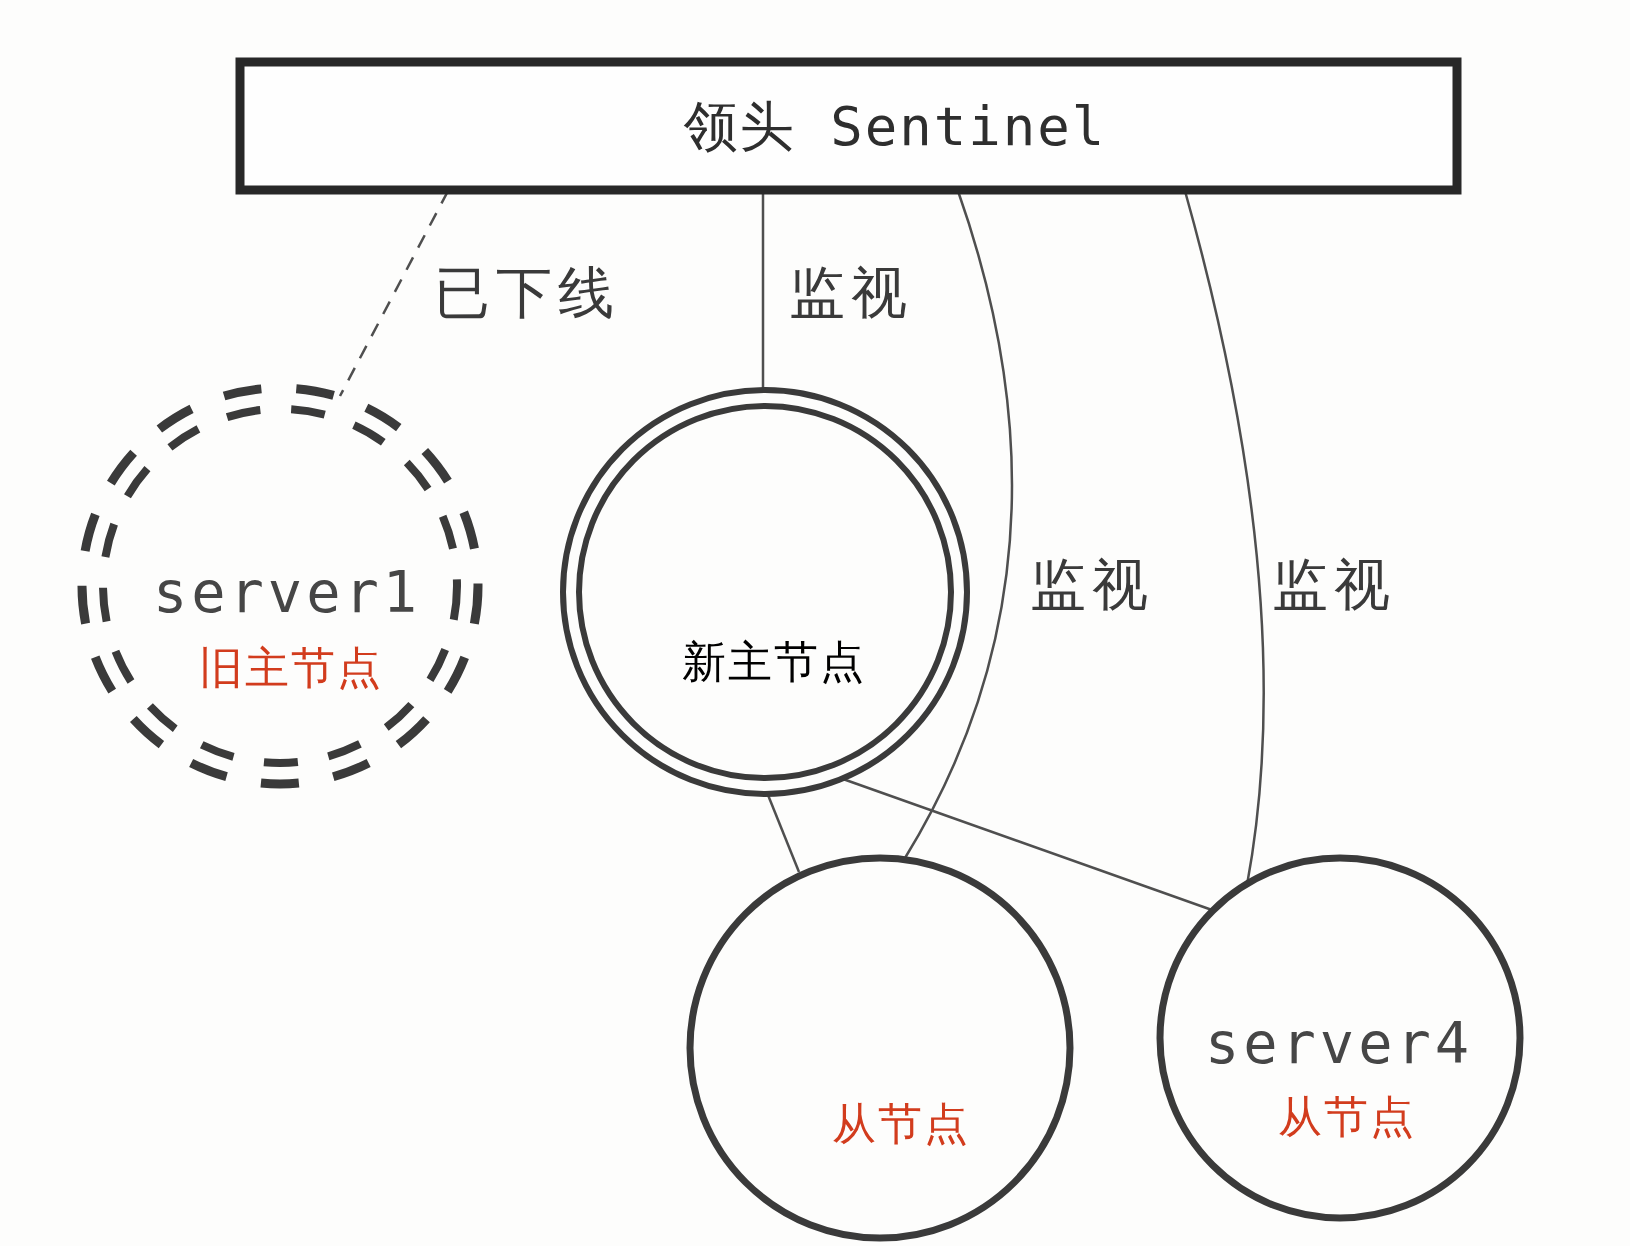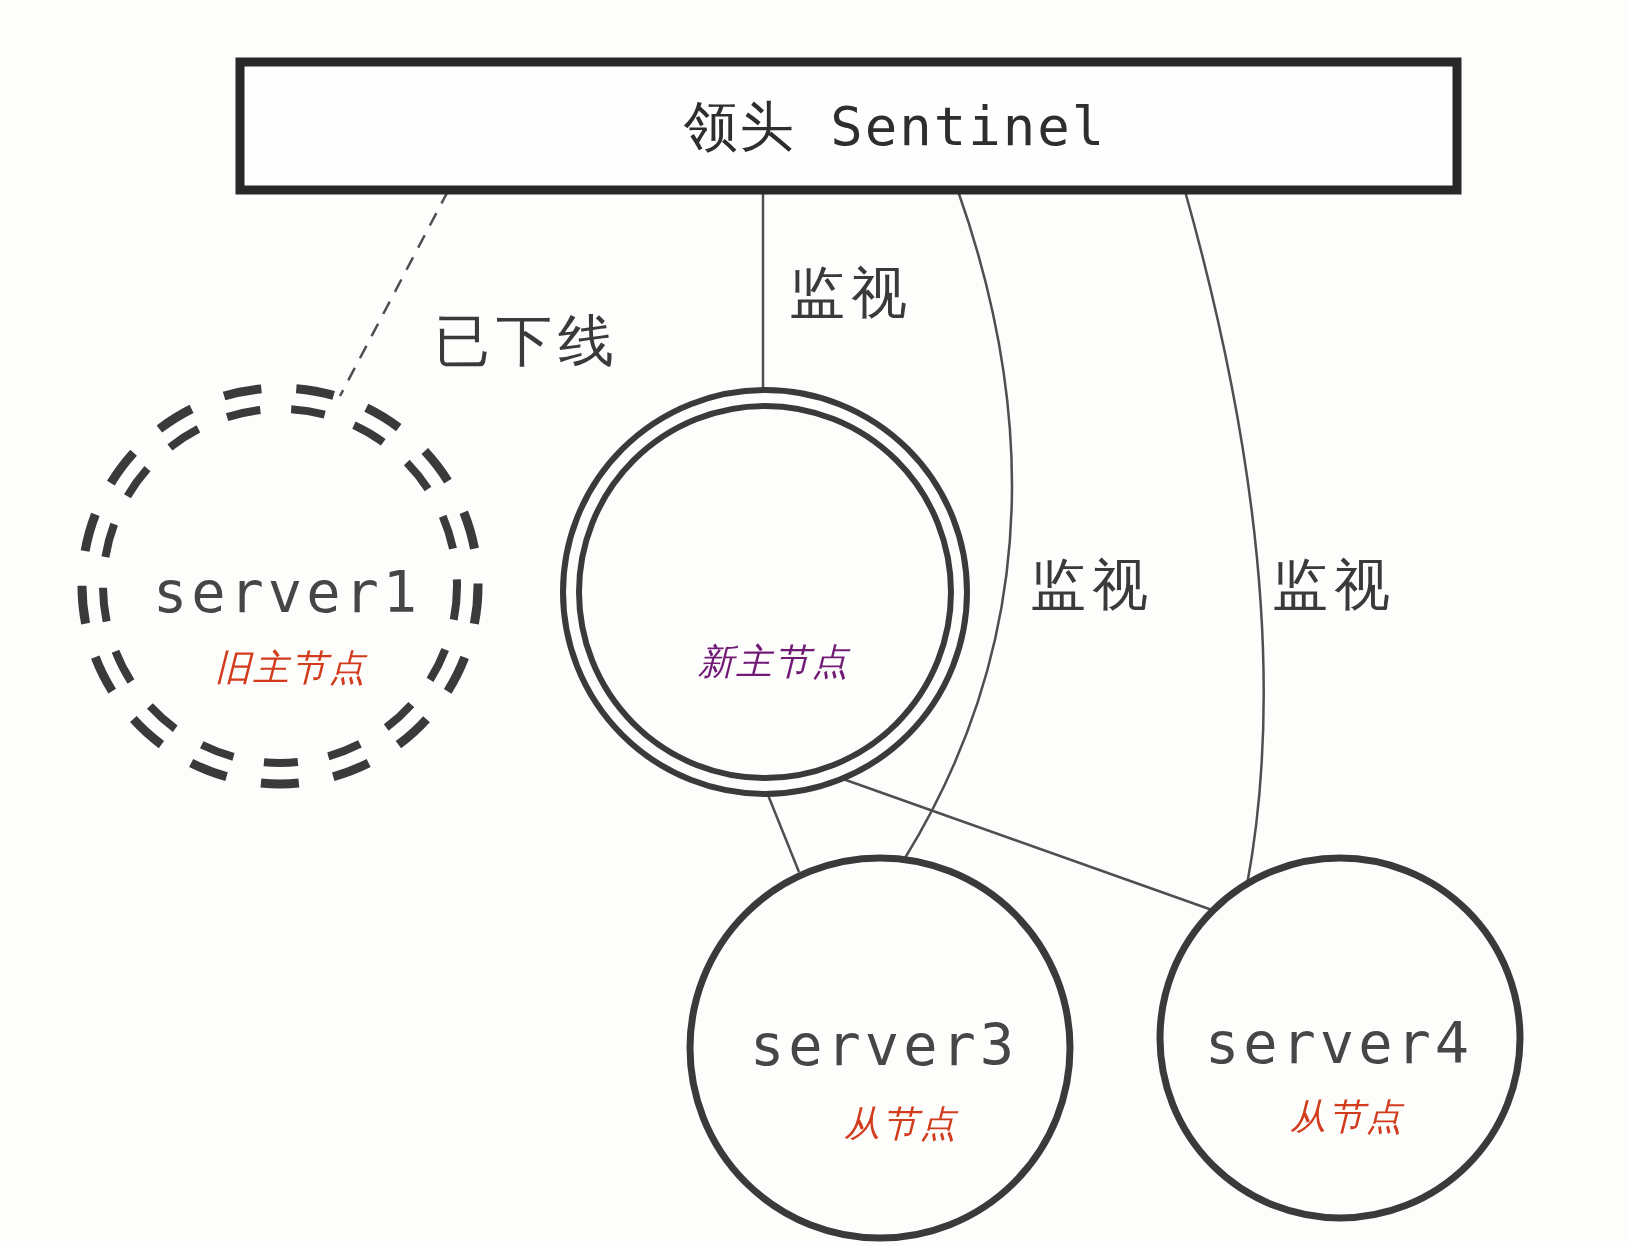--- a/index.html
+++ b/index.html
@@ -16,21 +16,21 @@
     transform: translate(-50%, -50%);
     white-space: nowrap;
     line-height: 1;
     user-select: none;
   }
   .mono { font-family: "DejaVu Sans Mono", "Liberation Mono", monospace; }
   .cjk  { font-family: "DejaVu Sans", "Liberation Sans", sans-serif; }
   .title       { font-size: 54px; color: #2e2e2e; letter-spacing: 2px; }
   .server-name { font-size: 57px; color: #464646; letter-spacing: 4px; }
   .edge-label  { font-size: 56px; color: #3a3a3a; letter-spacing: 6px; font-weight: 500; }
-  .role-label  { font-size: 36px; letter-spacing: 2px; font-weight: 500; font-style: italic; }
+  .role-label  { font-size: 44px; letter-spacing: 2px; font-weight: 500; }
 </style>
 </head>
 <body>
 
 <div class="stage">
 
   <svg width="1630" height="1246" viewBox="0 0 1630 1246">
 
     <line x1="448" y1="191" x2="340" y2="396" fill="none" stroke-width="2.5" stroke-dasharray="14 11" stroke="#4f4f4f"></line>
     <line x1="763" y1="191" x2="763" y2="392" fill="none" stroke-width="2.5" stroke="#4f4f4f"></line>
@@ -46,29 +46,28 @@
 
     <circle cx="765" cy="592" r="202" fill="none" stroke-width="6" stroke="#3a3a3a"></circle>
     <circle cx="765" cy="592" r="186" fill="none" stroke-width="6" stroke="#3a3a3a"></circle>
 
     <circle cx="880" cy="1048" r="190" fill="none" stroke-width="7" stroke="#3a3a3a"></circle>
     <circle cx="1340" cy="1038" r="180" fill="none" stroke-width="7" stroke="#3a3a3a"></circle>
   </svg>
 
   <div class="label title mono" style="left:895px; top:127px;">领头 Sentinel</div>
 
-  <div class="label edge-label cjk" style="left:527px; top:293px;margin-top:48px;">已下线</div>
+  <div class="label edge-label cjk" style="left:527px; top:293px;">已下线</div>
   <div class="label edge-label cjk" style="left:851px; top:293px;">监视</div>
   <div class="label edge-label cjk" style="left:1092px; top:585px;">监视</div>
   <div class="label edge-label cjk" style="left:1334px; top:585px;">监视</div>
 
   <div class="label server-name mono" style="left:287px; top:592px;">server1</div>
   <div class="label role-label cjk" style="left: 291px; top: 668px; color: rgb(210, 60, 29);">旧主节点</div>
 
-  <div class="label role-label cjk" style="left: 774px; top: 662px; color: #701a75;">新主节点</div>
+  <div class="label role-label cjk" style="left: 774px; top: 662px; color: #000000;">新主节点</div>
 
-  <div class="label server-name mono" style="left:884px; top:1045px;">server3</div>
   <div class="label role-label cjk" style="left: 901px; top: 1124px; color: rgb(210, 60, 29);">从节点</div>
 
   <div class="label server-name mono" style="left:1339px; top:1043px;">server4</div>
   <div class="label role-label cjk" style="left: 1347px; top: 1117px; color: rgb(210, 60, 29);">从节点</div>
 
 </div>
 
 </body></html>

